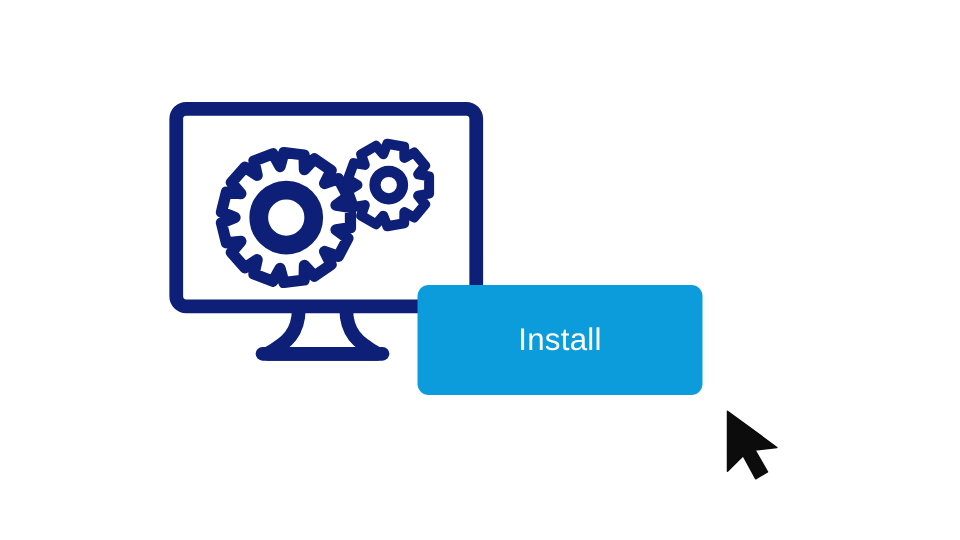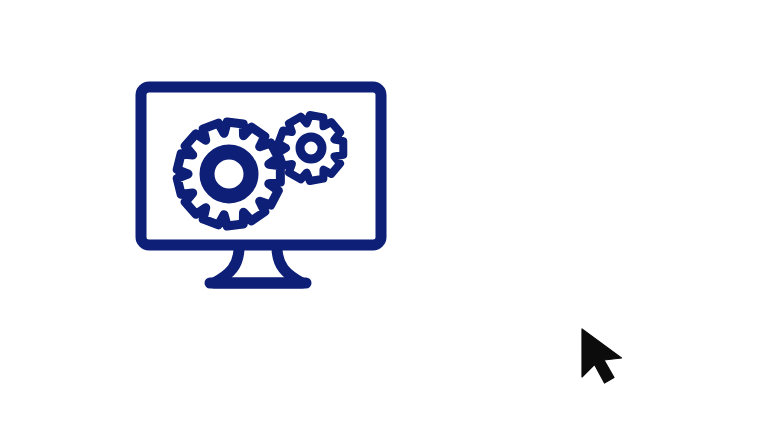--- a/index.html
+++ b/index.html
@@ -86,20 +86,21 @@
         <circle cx="99" cy="98" r="22" fill="none" stroke="#0d1f77" stroke-width="15"></circle>
       </g>
 
       <g>
         <path id="small-gear-path" fill="none" stroke="#0d1f77" stroke-width="8" stroke-linejoin="round" stroke-linecap="round" d="M 213.28 65.14 L 213.28 78.86 L 204.49 80.55 L 204.49 80.55 L 210.14 87.49 L 201.32 98.00 L 193.50 93.65 L 193.50 93.65 L 193.36 102.60 L 179.85 104.98 L 176.66 96.62 L 176.66 96.62 L 170.80 103.38 L 158.92 96.52 L 161.85 88.07 L 161.85 88.07 L 153.01 89.49 L 148.32 76.59 L 156.00 72.00 L 156.00 72.00 L 148.32 67.41 L 153.01 54.51 L 161.85 55.93 L 161.85 55.93 L 158.92 47.48 L 170.80 40.62 L 176.66 47.38 L 176.66 47.38 L 179.85 39.02 L 193.36 41.40 L 193.50 50.35 L 193.50 50.35 L 201.32 46.00 L 210.14 56.51 L 204.49 63.45 L 204.49 63.45 Z"></path>
         <circle cx="181" cy="72" r="11" fill="none" stroke="#0d1f77" stroke-width="9"></circle>
       </g>
     </svg>
   </div>
 
+  <button id="install-button" style="background: rgb(13, 156, 219); color: rgb(255, 255, 255); border-radius: 9px;">Install</button>
 
   <div id="mouse-cursor">
     <svg viewBox="0 0 60 60" width="60" height="60" xmlns="http://www.w3.org/2000/svg">
       <path d="M 4 3
                L 4 51
                L 16.5 38.5
                L 26.5 57
                L 36 51.5
                L 26 34
                L 43.5 32

